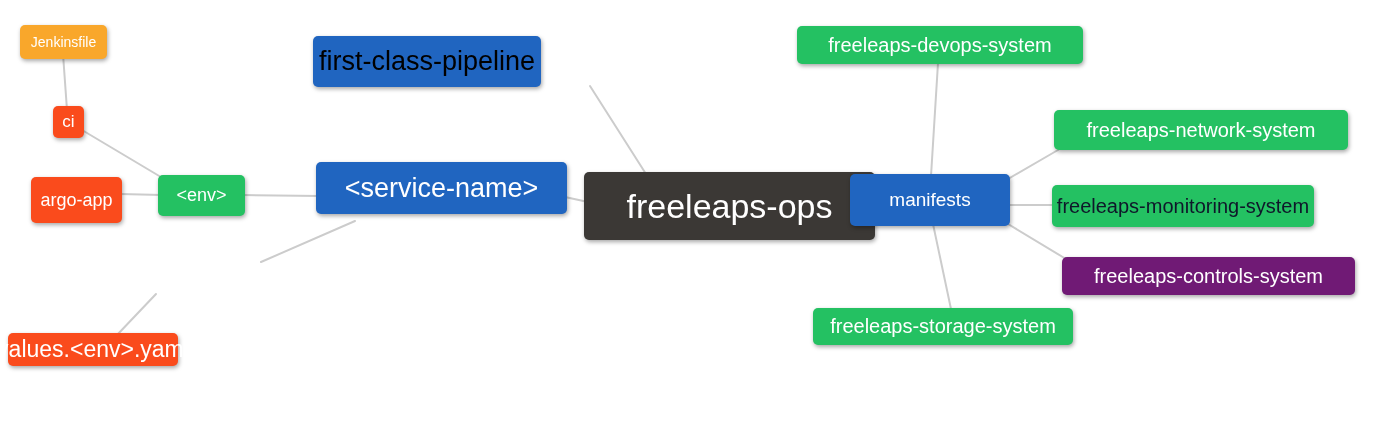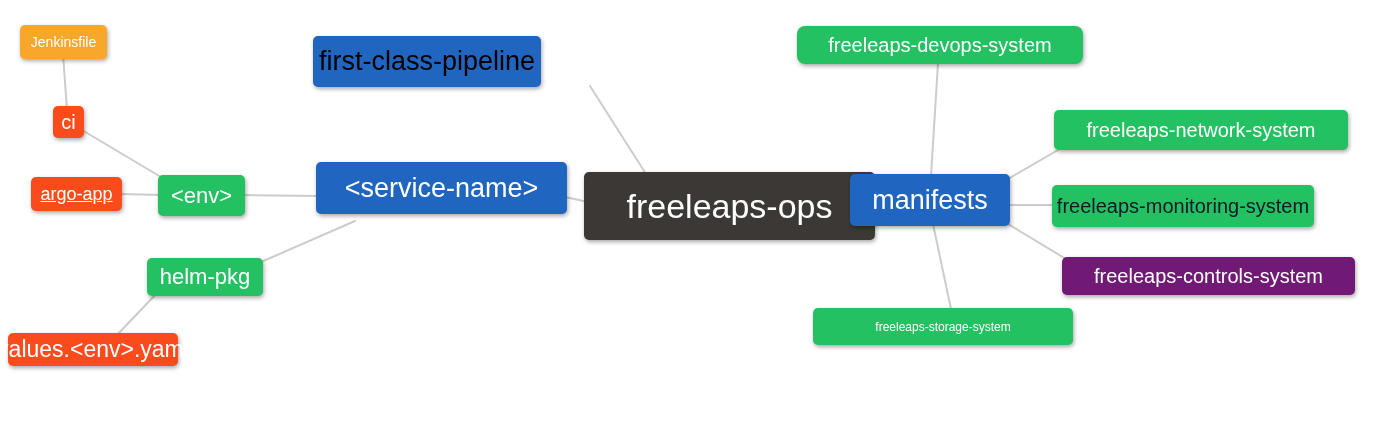--- a/index.html
+++ b/index.html
@@ -50,27 +50,26 @@
       <line x1="590" y1="86" x2="646" y2="174" stroke="#cccccc" stroke-width="2" stroke-linecap="round"></line>
       <line x1="565" y1="197" x2="588" y2="202" stroke="#cccccc" stroke-width="2" stroke-linecap="round"></line>
       <line x1="845" y1="206" x2="853" y2="203" stroke="#cccccc" stroke-width="2" stroke-linecap="round"></line>
       <line x1="938" y1="63" x2="931" y2="176" stroke="#cccccc" stroke-width="2" stroke-linecap="round"></line>
       <line x1="1008" y1="179" x2="1058" y2="150" stroke="#cccccc" stroke-width="2" stroke-linecap="round"></line>
       <line x1="1008" y1="205" x2="1055" y2="205" stroke="#cccccc" stroke-width="2" stroke-linecap="round"></line>
       <line x1="1008" y1="224" x2="1066" y2="259" stroke="#cccccc" stroke-width="2" stroke-linecap="round"></line>
       <line x1="933" y1="224" x2="951" y2="309" stroke="#cccccc" stroke-width="2" stroke-linecap="round"></line>
     </svg>
 <div class="node" style="left: 20px; top: 25px; width: 87px; height: 34px; font-size: 14px; background: rgb(249, 167, 43); color: rgb(255, 255, 255);">Jenkinsfile</div>
-    <div class="node" style="left: 53px; top: 106px; width: 31px; height: 32px; font-size: 20px; background: rgb(250, 75, 28); color: rgb(255, 255, 255);">ci</div>
-    <div class="node" style="left: 31px; top: 177px; width: 91px; height: 34px; font-size: 18px; background: rgb(250, 75, 28); color: rgb(255, 255, 255); text-decoration: underline;">argo-app</div>
-    <div class="node" style="left: 158px; top: 175px; width: 87px; height: 41px; font-size: 22px; background: rgb(36, 193, 98); color: rgb(255, 255, 255);">&lt;env&gt;</div>
-    <div class="node" style="left: 147px; top: 258px; width: 116px; height: 38px; font-size: 22px; background: rgb(36, 193, 98); color: rgb(255, 255, 255);">helm-pkg</div>
+    <div class="node" style="left: 53px; top: 106px; width: 31px; height: 32px; font-size: 17px; background: rgb(250, 75, 28); color: rgb(255, 255, 255);">ci</div>
+    <div class="node" style="left: 31px; top: 177px; width: 91px; height: 46px; font-size: 18px; background: rgb(250, 75, 28); color: rgb(255, 255, 255);">argo-app</div>
+    <div class="node" style="left: 158px; top: 175px; width: 87px; height: 41px; font-size: 18px; background: rgb(36, 193, 98); color: rgb(255, 255, 255);">&lt;env&gt;</div>
     <div class="node" style="left: 8px; top: 333px; width: 170px; height: 33px; font-size: 23px; background: rgb(250, 75, 28); color: rgb(255, 255, 255);">values.&lt;env&gt;.yaml</div>
     <div class="node" style="left: 313px; top: 36px; width: 228px; height: 51px; font-size: 27px; background: rgb(32, 101, 192); color: #000000;">first-class-pipeline</div>
     <div class="node" style="left: 316px; top: 162px; width: 251px; height: 52px; font-size: 27px; background: rgb(32, 101, 192); color: rgb(255, 255, 255);">&lt;service-name&gt;</div>
     <div class="node" style="left: 584px; top: 172px; width: 291px; height: 68px; font-size: 34px; background: rgb(59, 56, 53); color: rgb(255, 255, 255);">freeleaps-ops</div>
-    <div class="node" style="left: 850px; top: 174px; width: 160px; height: 52px; font-size: 27px; background: rgb(32, 101, 192); color: rgb(255, 255, 255);">manifests</div>
-    <div class="node" style="left: 797px; top: 26px; width: 286px; height: 38px; font-size: 20px; background: rgb(36, 193, 98); color: rgb(255, 255, 255); border-radius: 8px;">freeleaps-devops-system</div>
+    <div class="node" style="left: 850px; top: 174px; width: 160px; height: 52px; font-size: 19px; background: rgb(32, 101, 192); color: rgb(255, 255, 255);">manifests</div>
+    <div class="node" style="left: 797px; top: 26px; width: 286px; height: 38px; font-size: 20px; background: rgb(36, 193, 98); color: rgb(255, 255, 255);">freeleaps-devops-system</div>
     <div class="node" style="left: 1054px; top: 110px; width: 294px; height: 40px; font-size: 20px; background: rgb(36, 193, 98); color: rgb(255, 255, 255);">freeleaps-network-system</div>
     <div class="node" style="left: 1052px; top: 185px; width: 262px; height: 42px; font-size: 20px; background: rgb(36, 193, 98); color: #0f172a;">freeleaps-monitoring-system</div>
     <div class="node" style="left: 1062px; top: 257px; width: 293px; height: 38px; font-size: 20px; background: #701a75; color: rgb(255, 255, 255);">freeleaps-controls-system</div>
-    <div class="node" style="left: 813px; top: 308px; width: 260px; height: 37px; font-size: 12px; background: rgb(36, 193, 98); color: rgb(255, 255, 255);">freeleaps-storage-system</div>
+    <div class="node" style="left: 813px; top: 308px; width: 260px; height: 37px; font-size: 20px; background: rgb(36, 193, 98); color: rgb(255, 255, 255);">freeleaps-storage-system</div>
   </div>
 
 </body></html>

